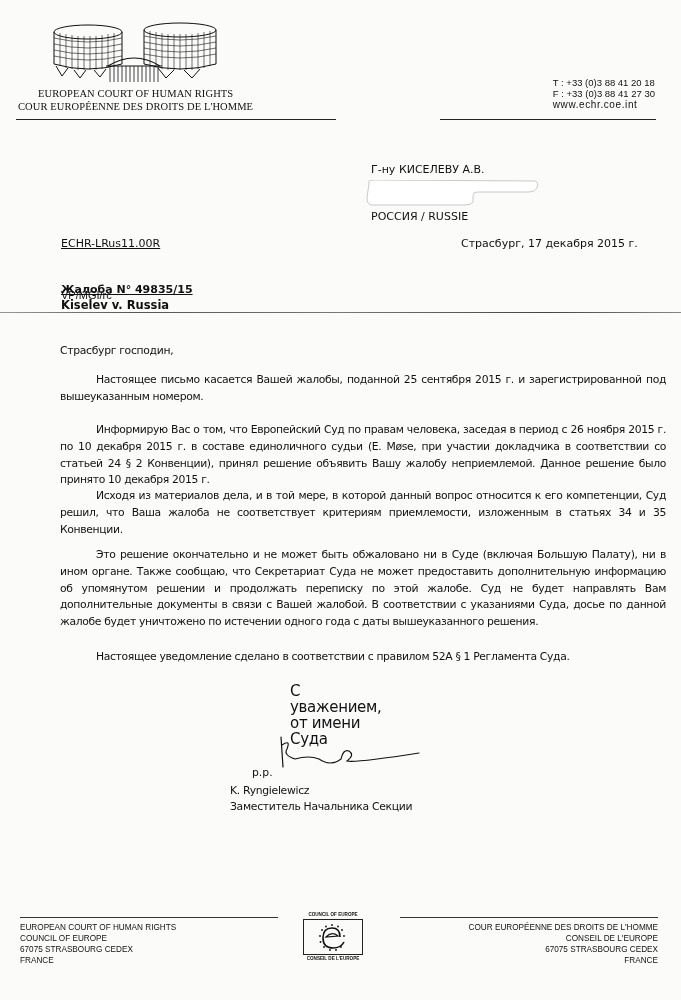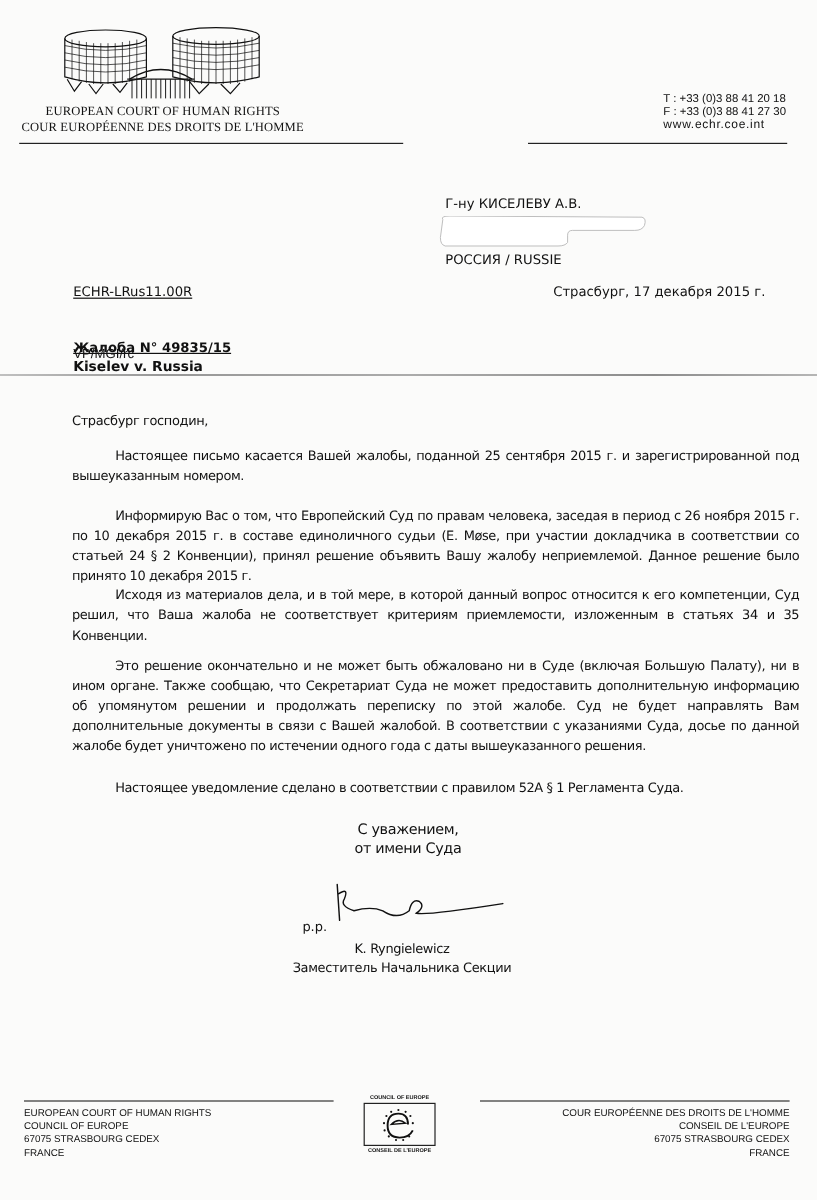--- a/index.html
+++ b/index.html
@@ -31,27 +31,27 @@
     .case-no { left: 61px; top: 283px; font-size: 11px; font-weight: bold; text-decoration: underline; font-family: "DejaVu Sans", sans-serif; }
     .case-name { left: 61px; top: 298px; font-size: 11.5px; font-weight: bold; font-family: "DejaVu Sans", sans-serif; }
     .sep-rule { left: 0; top: 312px; width: 681px; height: 1px; background: linear-gradient(90deg,#999,#555 20%,#777 50%,#444 80%,#888); }
     .body-text {
       left: 60px; width: 606px; font-size: 10.8px; line-height: 16.8px; text-align: justify;
       font-family: "DejaVu Sans", sans-serif; letter-spacing: -0.35px;
     }
     .body-text p { margin: 0; text-indent: 36px; }
     .greeting { left: 60px; top: 344px; font-size: 10.8px; font-family: "DejaVu Sans", sans-serif; letter-spacing: -0.3px; }
     .closing {
-      left: 290px; top: 683px; text-align: center; font-size: 12px; line-height: 16px; width: 100px;
+      left: 290px; top: 683px; text-align: left; font-size: 15px; line-height: 16px; width: 100px;
       font-family: "DejaVu Sans", sans-serif; letter-spacing: -0.3px;
     }
     .signature { left: 275px; top: 735px; width: 150px; height: 36px; }
     .pp { left: 252px; top: 766px; font-size: 10.8px; font-family: "DejaVu Sans", sans-serif; }
     .signer {
-      left: 230px; top: 783px; width: 210px; text-align: center; font-size: 10.8px; line-height: 16px;
+      left: 230px; top: 783px; width: 210px; font-size: 10.8px; line-height: 16px;
       font-family: "DejaVu Sans", sans-serif; letter-spacing: -0.3px;
     }
     .foot-rule-left { left: 20px; top: 917px; width: 258px; height: 1px; background: #333; }
     .foot-rule-right { left: 400px; top: 917px; width: 258px; height: 1px; background: #333; }
     .foot-left { left: 20px; top: 922px; font-size: 8.2px; line-height: 11px; }
     .foot-right { right: 23px; top: 922px; font-size: 8.2px; line-height: 11px; text-align: right; }
     .coe { left: 300px; top: 912px; width: 66px; text-align: center; }
     .coe .cap { font-size: 4.6px; font-weight: bold; line-height: 6px; }
     .coe .box { margin: 1px auto; width: 58px; height: 34px; border: 1px solid #222; }
   </style>

